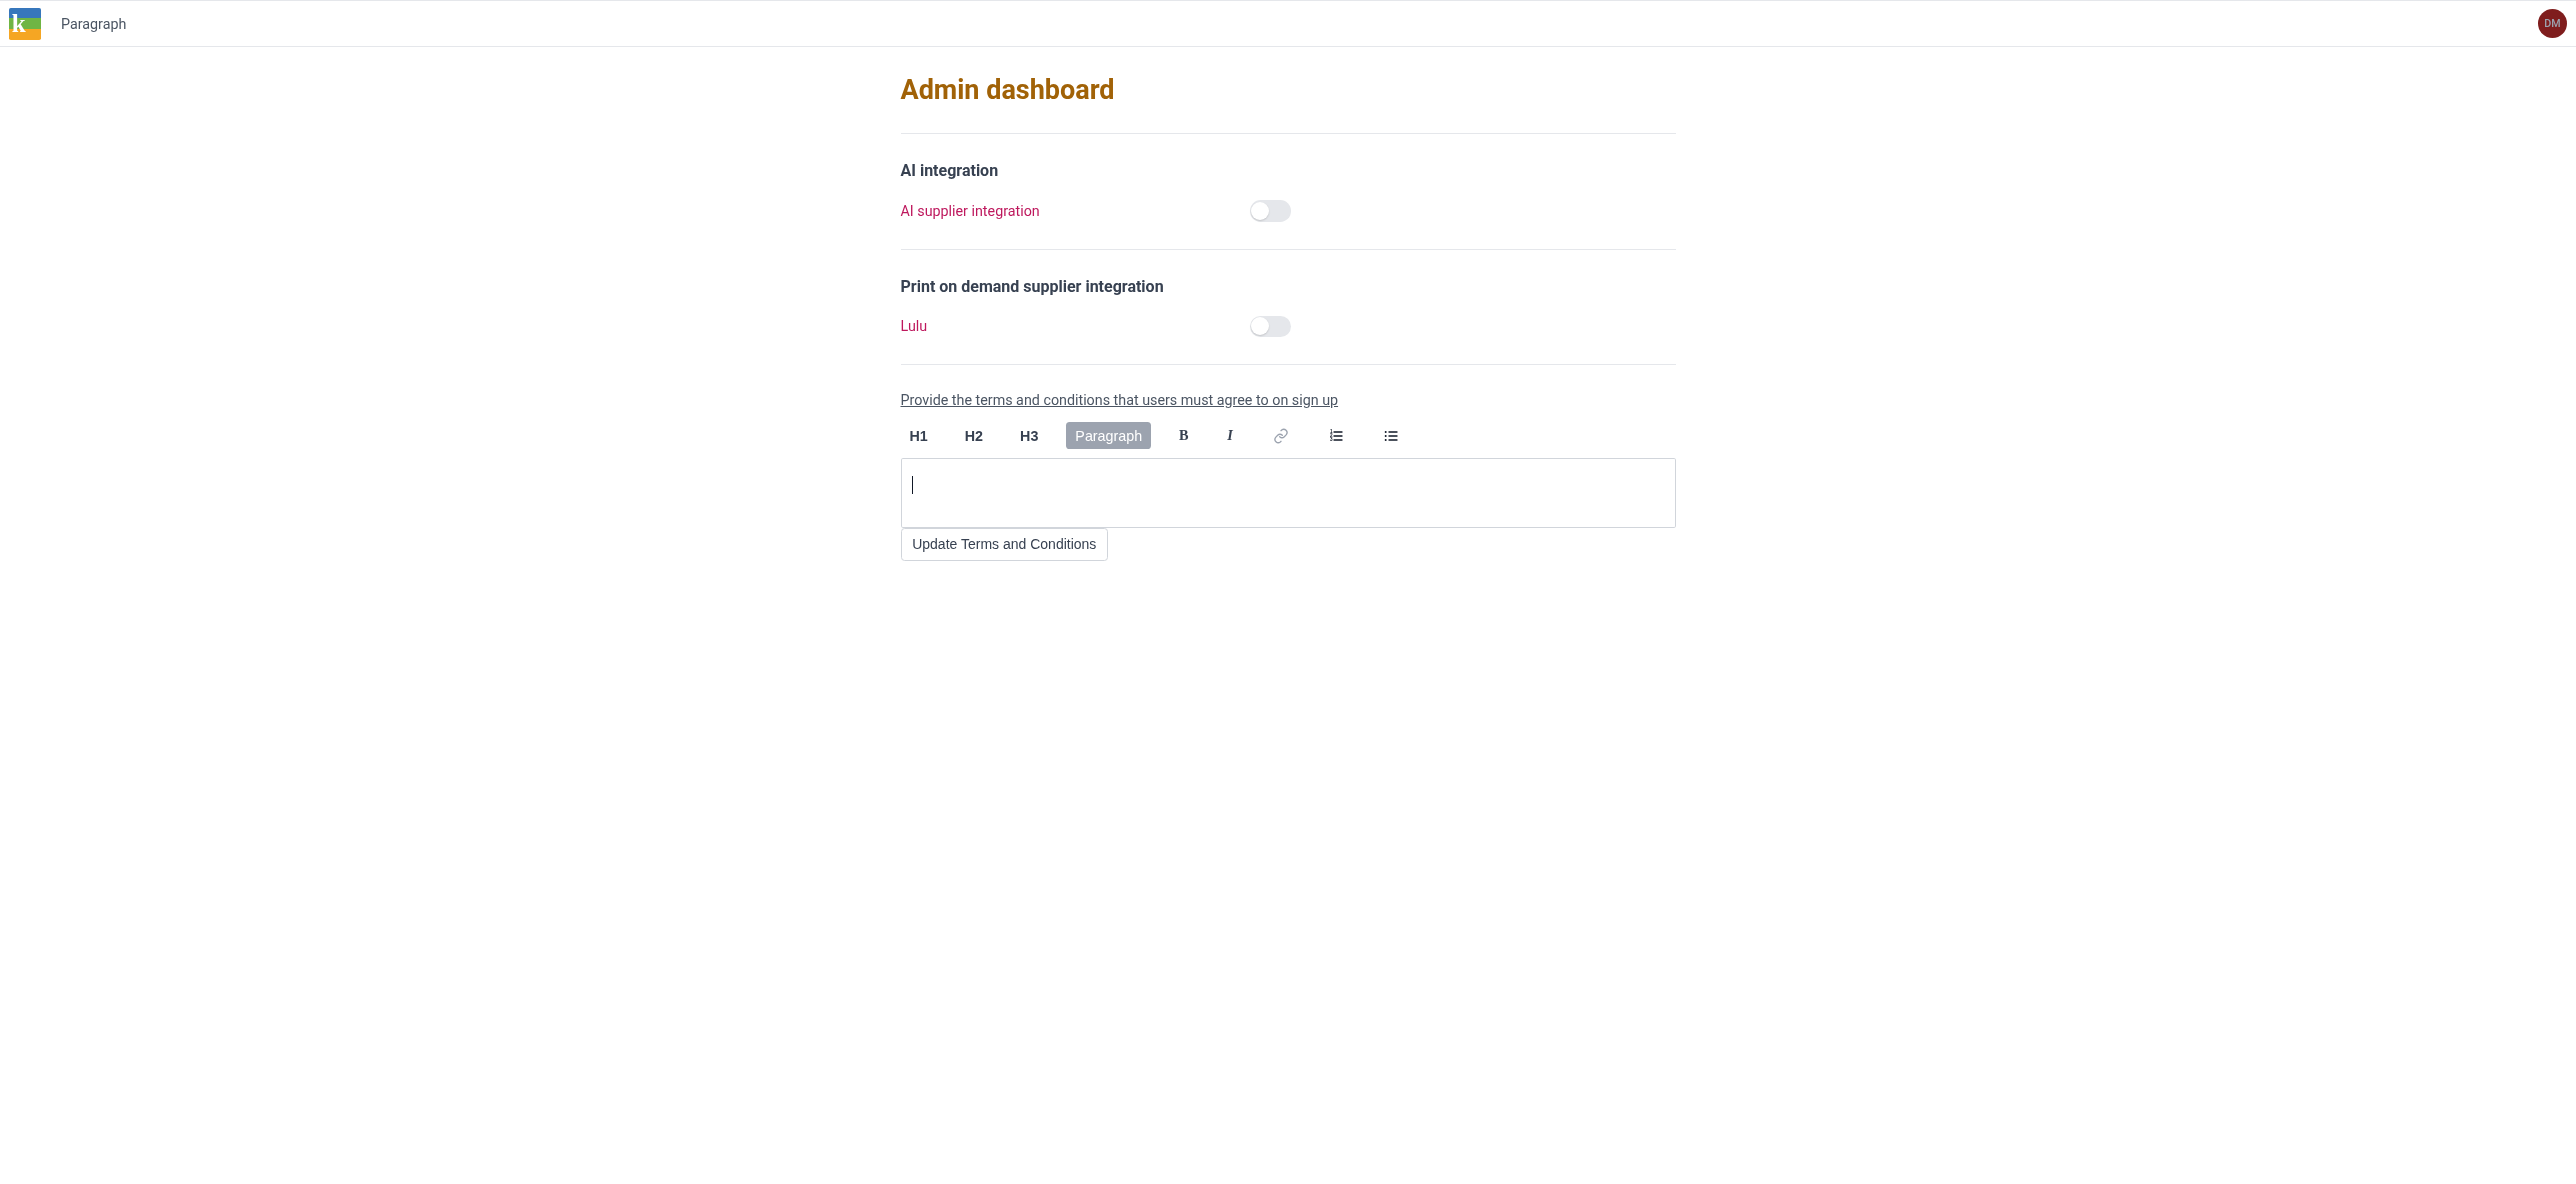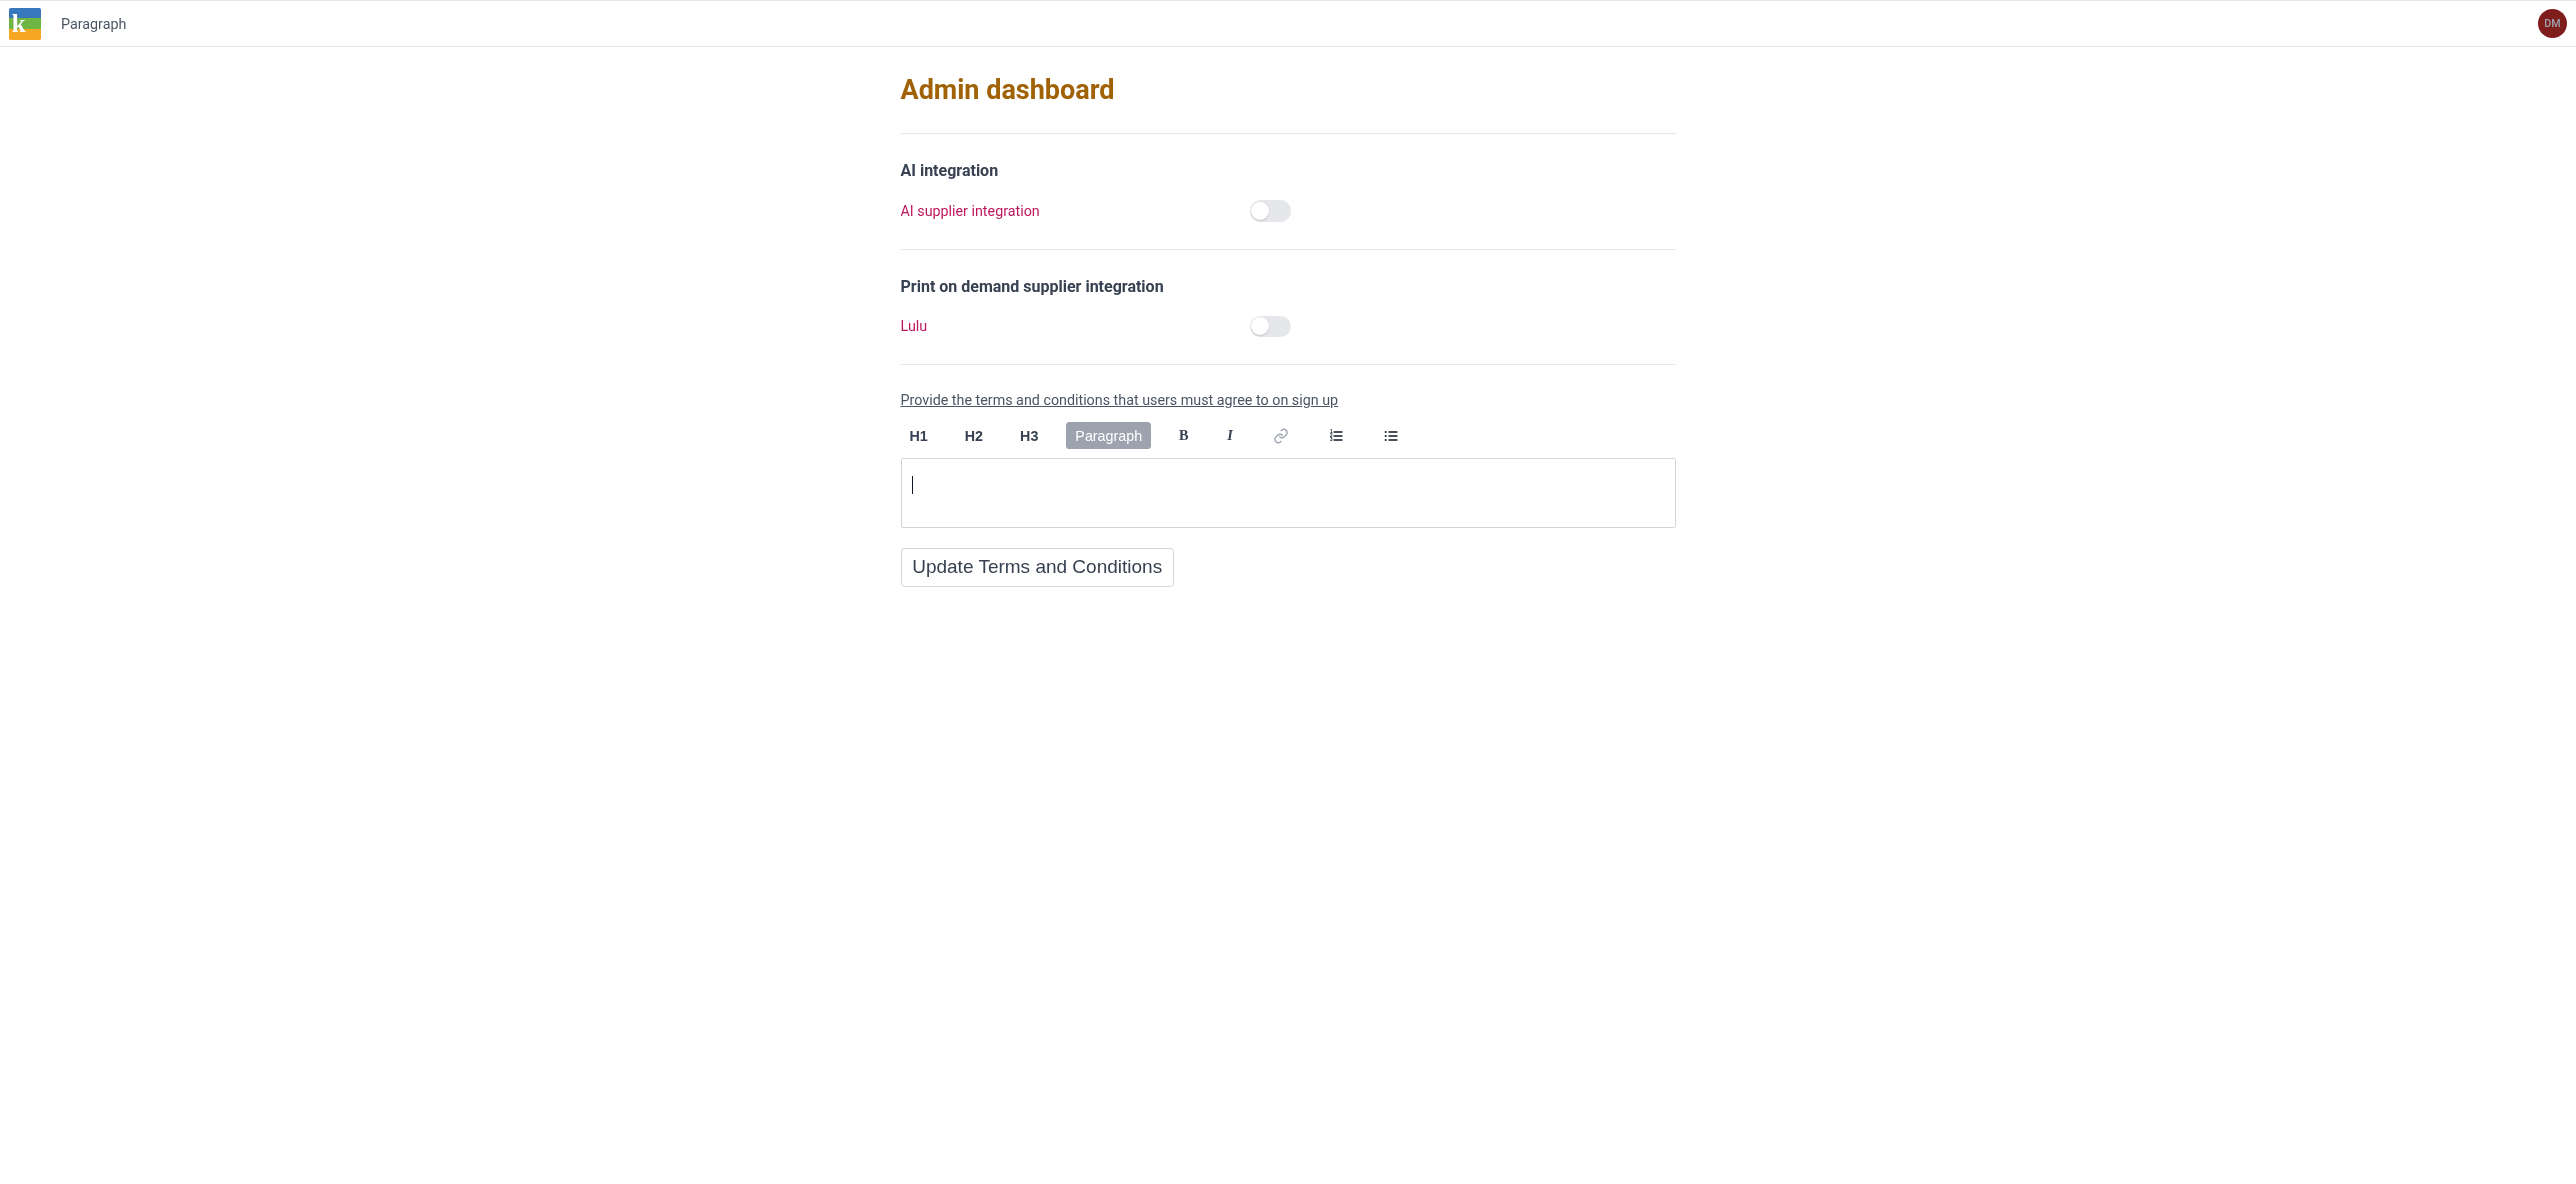--- a/index.html
+++ b/index.html
@@ -180,26 +180,25 @@
       outline: none;
     }
     .editor-area .cursor {
       display: inline-block;
       width: 0.9px;
       height: 18px;
       background: #111827;
       vertical-align: middle;
     }
     .update-btn {
-      margin-top: 20px;
       padding: 7.2px 10.7px;
       border: 0.9px solid #d1d5db;
       background: #fff;
       color: #374151;
-      font-size: 19px;
+      font-size: 14px;
       border-radius: 3.6px;
       cursor: pointer;
     }
     .section.last {
       padding-bottom: 9px;
     }
   </style>
 </head>
 <body>
 

